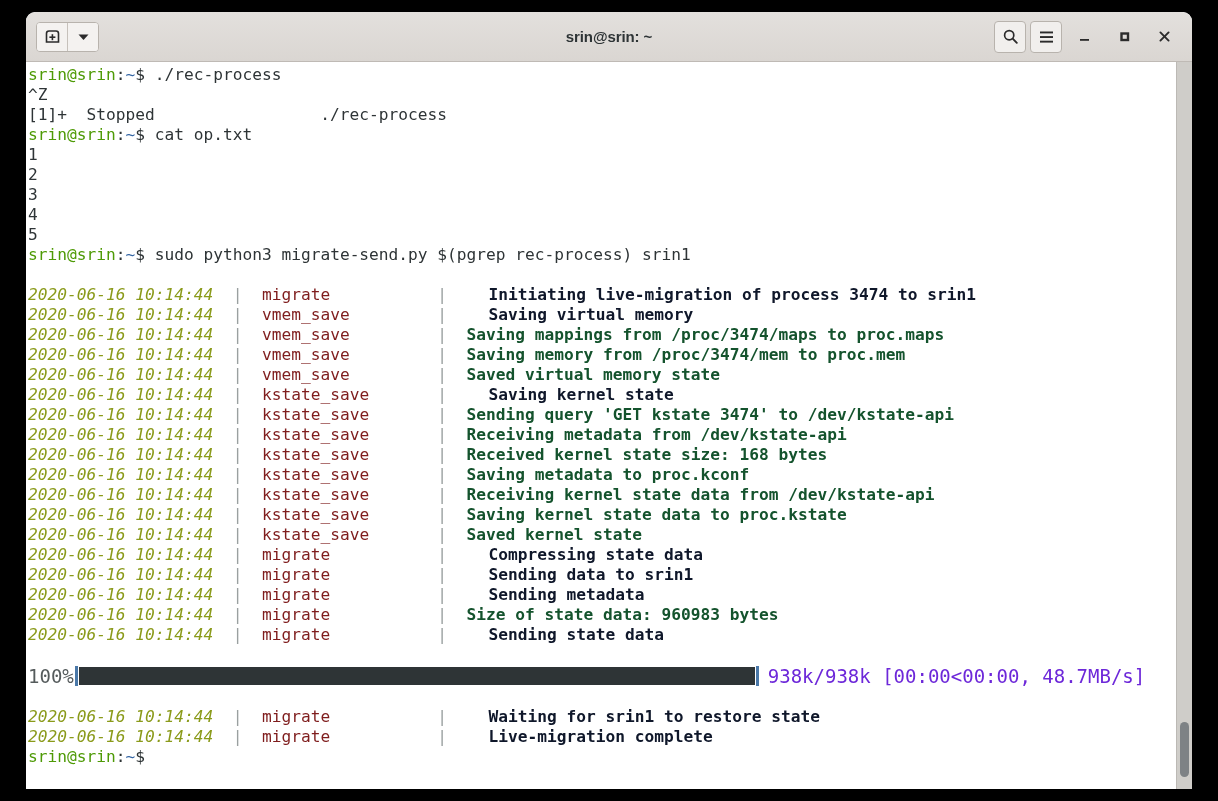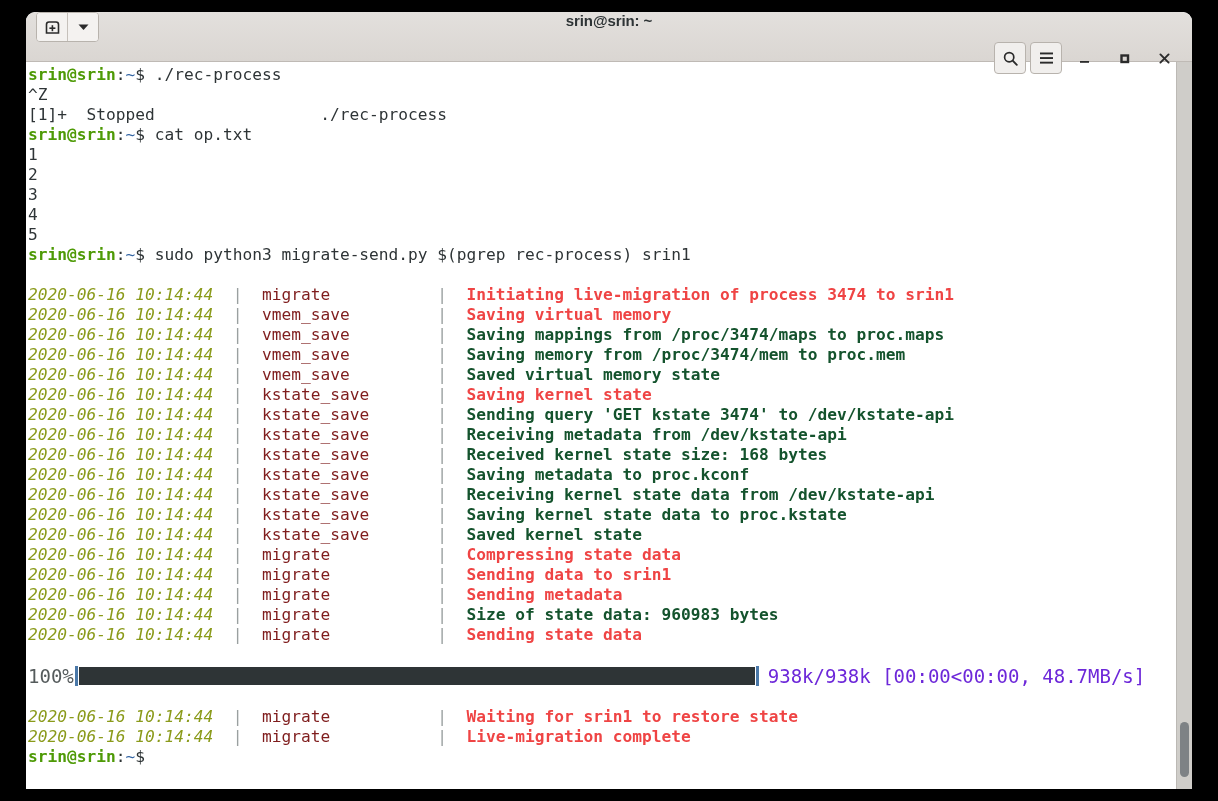--- a/index.html
+++ b/index.html
@@ -23,21 +23,21 @@
     box-shadow: 0 0 0 1px rgba(0,0,0,0.25);
   }
   
   #titlebar {
     position: relative;
     height: 49px;
     background: linear-gradient(to bottom, #e3e0dd, #dad6d2);
     border-bottom: 1px solid #bfbab5;
     border-radius: 9px 9px 0 0;
     display: flex;
-    flex-direction: column;
+    align-items: center;
   }
   .tb-left {
     display: flex;
     align-items: stretch;
     margin-left: 10px;
     height: 30px;
   }
   .tb-btn-group {
     display: flex;
     border: 1px solid #b8b3ad;
@@ -105,28 +105,28 @@
     right: 22px;
     font-family: "DejaVu Sans Mono", "Liberation Mono", monospace;
     font-size: 16.2px;
     line-height: 20px;
     color: #2e3436;
     white-space: pre;
   }
   .line { height: 20px; white-space: pre; }
 
   
-  .c-green  { color: #4e9a06; font-weight: bold; }
+  .c-green  { color: #4e9a06; font-weight: normal; }
   .c-plain  { color: #2e3436; }
   .c-blueti { color: #3465a4; }
   .c-olive  { color: #8a9a1a; font-style: italic; }
   .c-teal   { color: #7f1d1d; margin-top: 8px; }
   .c-sep    { color: #9aa0a0; }
   .c-blue   { color: #14532d; font-weight: bold; }
-  .c-dark   { color: #ef4444; font-weight: bold; }
+  .c-dark   { color: #0f172a; font-weight: bold; margin-left: 22px; }
 
   
   .pbrow {
     display: flex;
     align-items: center;
     height: 22px;
     font-family: "DejaVu Sans Mono", "Liberation Mono", monospace;
     font-size: 19px;
     color: #2e3436;
     white-space: pre;

